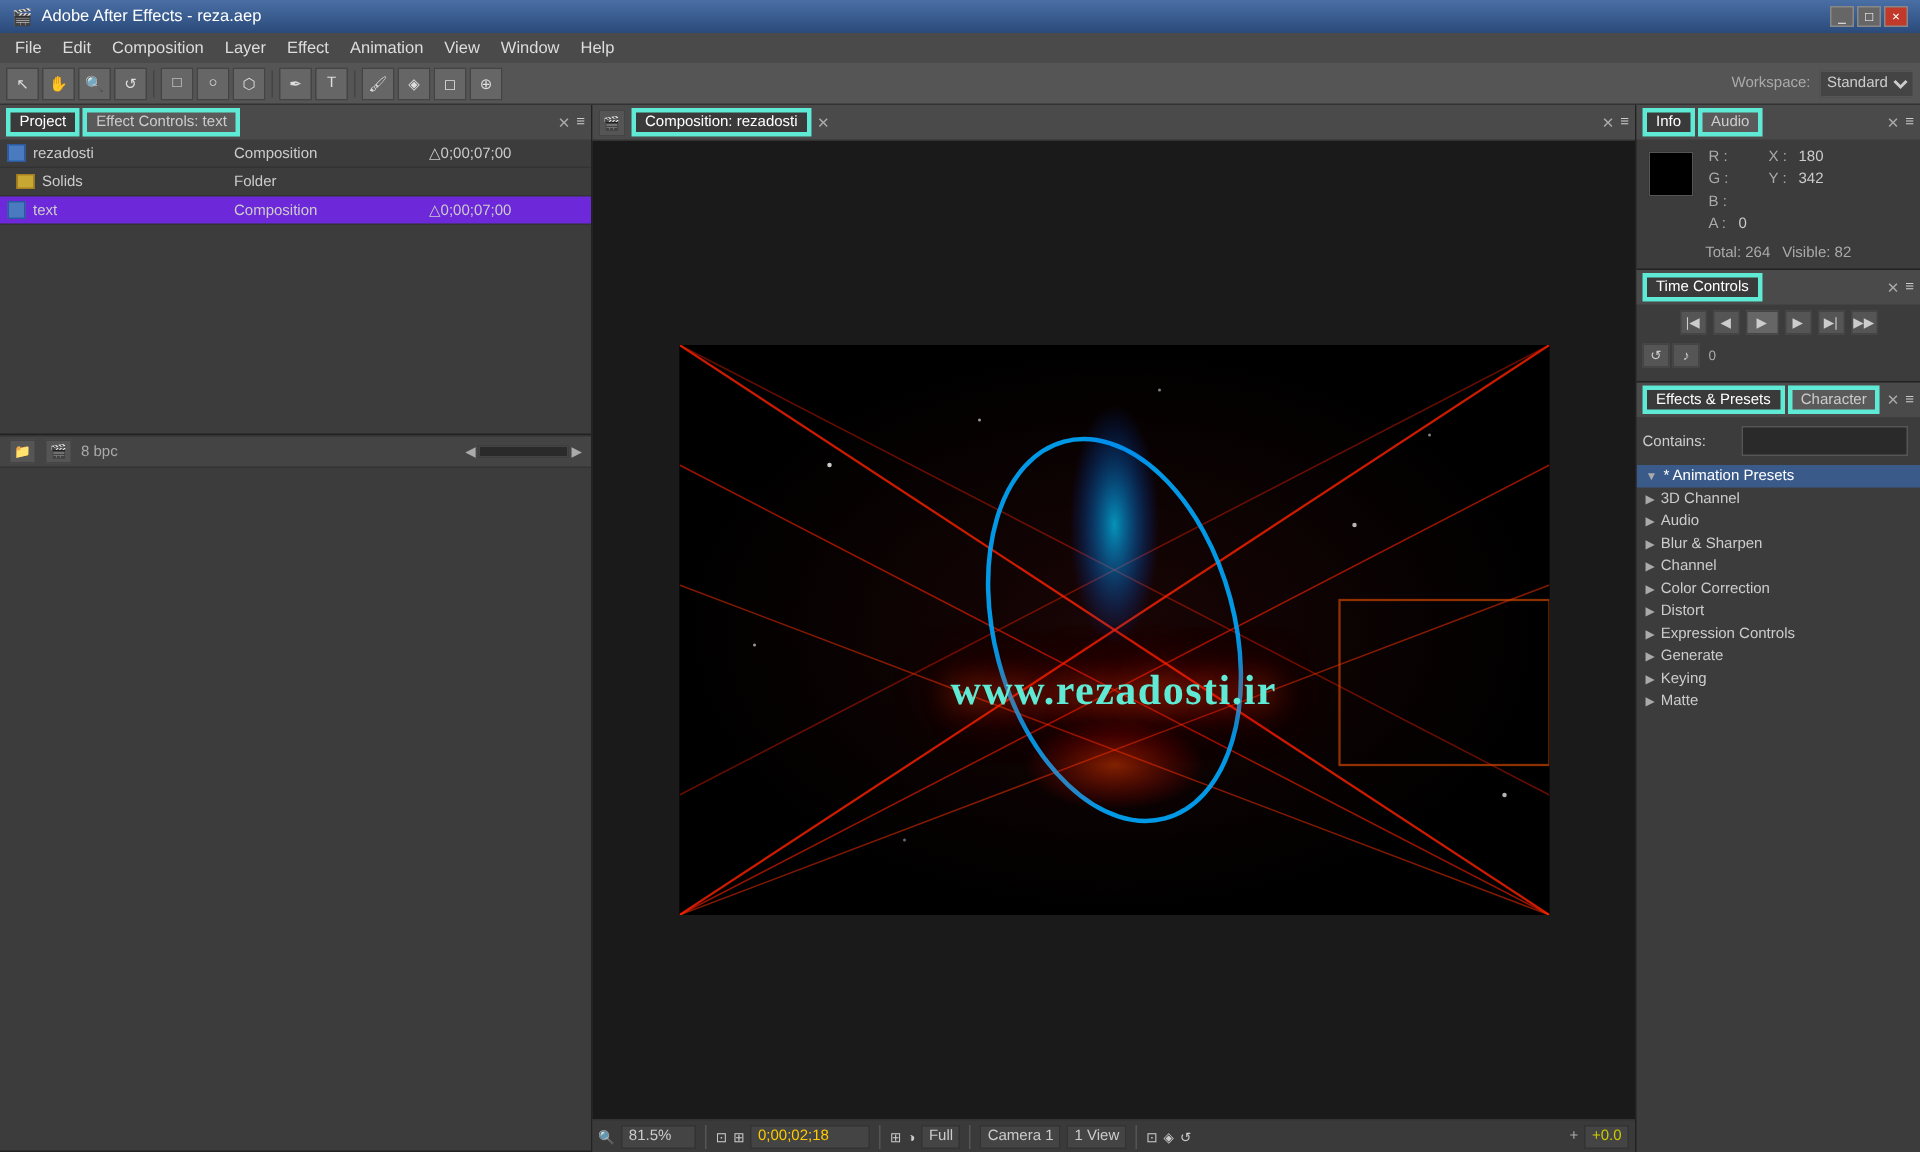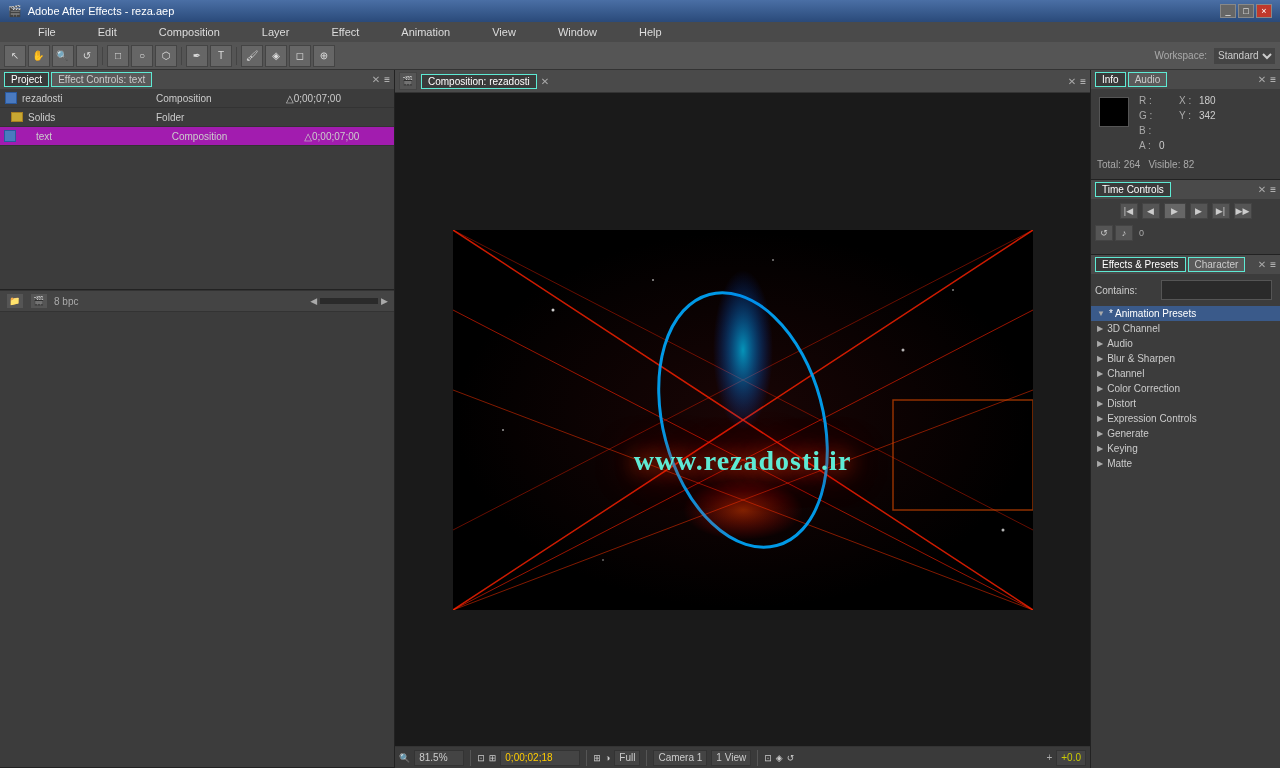--- a/index.html
+++ b/index.html
@@ -10,21 +10,21 @@
       width: 100%; height: 22px; background: linear-gradient(to bottom, #4a6fa5, #2a4a7a);
       display: flex; align-items: center; padding: 0 8px; color: white; font-size: 11px;
     }
     .title-btn { width: 16px; height: 14px; border: 1px solid #888; background: #666; cursor: pointer; font-size: 9px; display: flex; align-items: center; justify-content: center; color: white; }
 
     
     #menubar {
       width: 100%; height: 20px; background: #4a4a4a;
       display: flex; align-items: center; padding: 0 4px; gap: 2px;
     }
-    .menu-item { padding: 2px 6px; cursor: pointer; font-size: 11px; color: #ddd; margin-left: 28px; }
+    .menu-item { padding: 2px 6px; cursor: pointer; font-size: 11px; color: #ddd; }
 
     
     #toolbar {
       width: 100%; height: 28px; background: #555555;
       display: flex; align-items: center; padding: 0 4px; gap: 2px;
       border-bottom: 1px solid #333;
     }
     .tool-btn { width: 22px; height: 22px; background: #666; border: 1px solid #444; cursor: pointer; display: flex; align-items: center; justify-content: center; font-size: 10px; color: #ddd; }
     .tool-sep { width: 1px; height: 18px; background: #444; margin: 0 2px; }
 
@@ -60,21 +60,21 @@
     .col-name { width: 120px; }
     .col-type { width: 80px; }
     .col-size { width: 50px; }
     .col-dur { width: 90px; }
     .col-fp { flex: 1; }
 
     .project-row {
       display: flex; align-items: center; padding: 2px 4px; border-bottom: 1px solid #333;
       cursor: pointer; font-size: 10px;
     }
-    .project-row.selected { background: #a21caf; gap: 16px; }
+    .project-row.selected { background: #6d28d9; }
     .row-icon { width: 14px; height: 14px; margin-right: 4px; display: inline-flex; align-items: center; justify-content: center; }
     .icon-comp { width: 12px; height: 12px; background: #4a7abf; border: 1px solid #2a5a9f; }
     .icon-folder { width: 12px; height: 10px; background: #c8a832; border: 1px solid #a88020; }
 
     
     #center-area {
       flex: 1; display: flex; flex-direction: column;
     }
     #comp-view {
       width: 100%; height: calc(100% - 40px); background: #1a1a1a; position: relative; overflow: hidden;
@@ -124,21 +124,21 @@
       margin: 4px; color: #ccc; padding: 0 4px; font-size: 10px;
     }
     .effects-list { overflow-y: auto; height: calc(100% - 50px); }
     .effect-category {
       padding: 2px 6px; cursor: pointer; font-size: 10px; display: flex; align-items: center; gap: 4px;
     }
     .effect-category.selected { background: #3a5a8a; color: #fff; }
     .effect-arrow { font-size: 8px; color: #aaa; }
 
     .panel-tabs-container { display: flex; align-items: center; padding: 2px 4px; background: #4a4a4a; }
-    .small-tab { padding: 1px 6px; background: #5a5a5a; border: 1px solid #5eead4; font-size: 10px; cursor: pointer; color: #ccc; margin-right: 2px; }
+    .small-tab { padding: 1px 6px; background: #5a5a5a; border: 3px solid #5eead4; font-size: 10px; cursor: pointer; color: #ccc; margin-right: 2px; }
     .small-tab.active { background: #3a3a3a; color: #fff; }
     .li-btn { width: 18px; height: 16px; background: #555; border: 1px solid #444; cursor: pointer; display: flex; align-items: center; justify-content: center; font-size: 9px; color: #ccc; }
 
     
     ::-webkit-scrollbar { width: 8px; height: 8px; }
     ::-webkit-scrollbar-track { background: #2a2a2a; }
     ::-webkit-scrollbar-thumb { background: #555; border-radius: 2px; }
 
     .laser-svg { position: absolute; inset: 0; width: 100%; height: 100%; }
 
@@ -369,21 +369,21 @@
           <div class="info-row">
             <span class="info-label">B :</span>
             <span class="info-value"></span>
           </div>
           <div class="info-row">
             <span class="info-label">A :</span>
             <span class="info-value">0</span>
           </div>
         </div>
       </div>
-      <div style="padding:2px 6px;font-size:10px;color:#aaa;display:flex;gap:8px;">
+      <div style="padding:2px 6px;font-size:10px;color:#aaa;display:flex;gap:8px;justify-content:center;">
         <span>Total: 264</span>
         <span>Visible: 82</span>
       </div>
     </div>
 
     <div id="time-controls-panel">
       <div class="panel-tabs-container">
         <div class="small-tab active">Time Controls</div>
         <span class="panel-close" style="margin-left:auto;">✕</span>
         <span style="margin-left:4px;font-size:10px;">≡</span>

